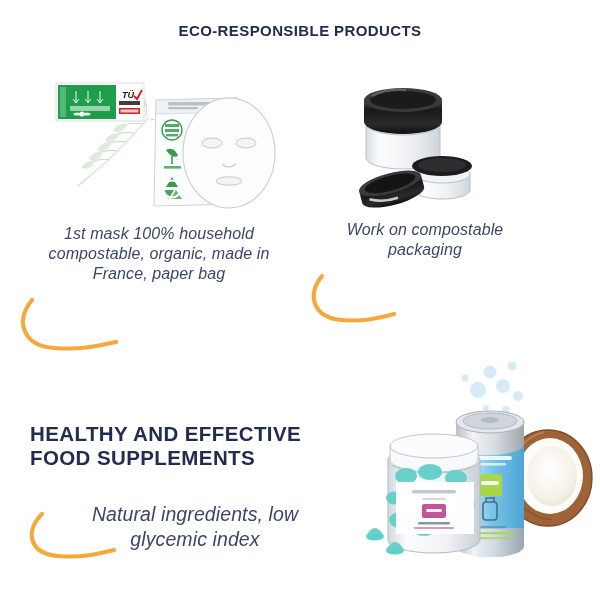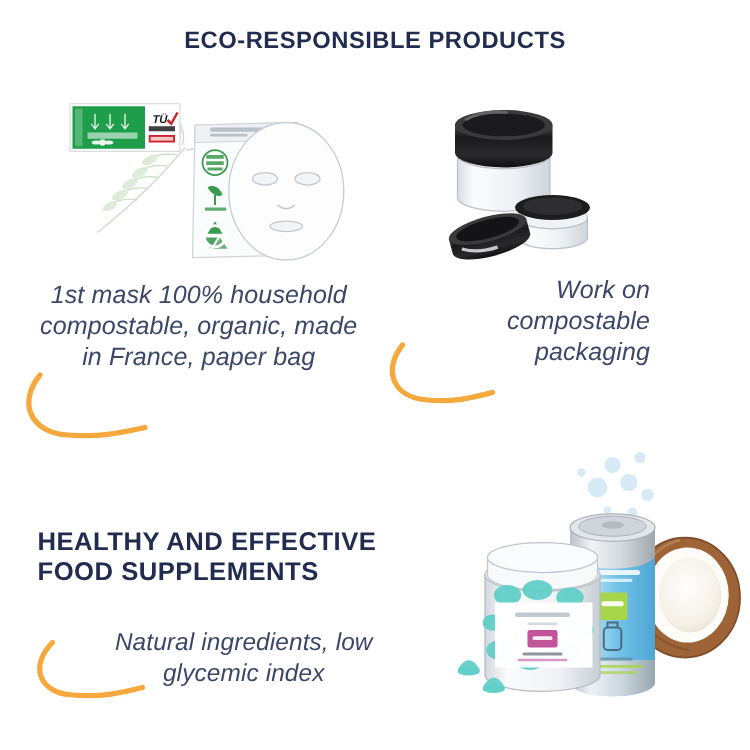--- a/index.html
+++ b/index.html
@@ -13,43 +13,43 @@
     -webkit-font-smoothing:antialiased;
   }
   .slide{position:relative;width:600px;height:600px;}
 
   
   .heading{
     color:#222c4f;
     font-weight:bold;
     letter-spacing:.4px;
     line-height:1.18;
-    font-size:19px;
+    font-size:15px;
     margin:0;
   }
   #section1-heading{
     position:absolute;left:0;top:22px;width:600px;
     text-align:center;
   }
   #section2-heading{
     position:absolute;left:30px;top:422px;width:340px;
     text-align:left;font-size:20.5px;
   }
 
   
   .caption{
     position:absolute;
     color:#3c4767;
     font-style:italic;
-    font-size:20px;
+    font-size:16px;
     line-height:1.26;
     letter-spacing:.1px;
   }
   #caption-mask{left:28px;top:224px;width:262px;text-align:center;}
-  #caption-packaging{left:330px;top:220px;width:190px;text-align:right;}
+  #caption-packaging{left:330px;top:220px;width:190px;text-align:center;}
   #caption-supplements{left:55px;top:502px;width:280px;text-align:center;font-size:19.5px;}
 
   
   .arc{position:absolute;overflow:visible;}
   #arc-mask{left:20px;top:296px;}
   #arc-packaging{left:312px;top:272px;}
   #arc-supplements{left:28px;top:510px;}
 
   
   .art{position:absolute;font-style:italic;}

